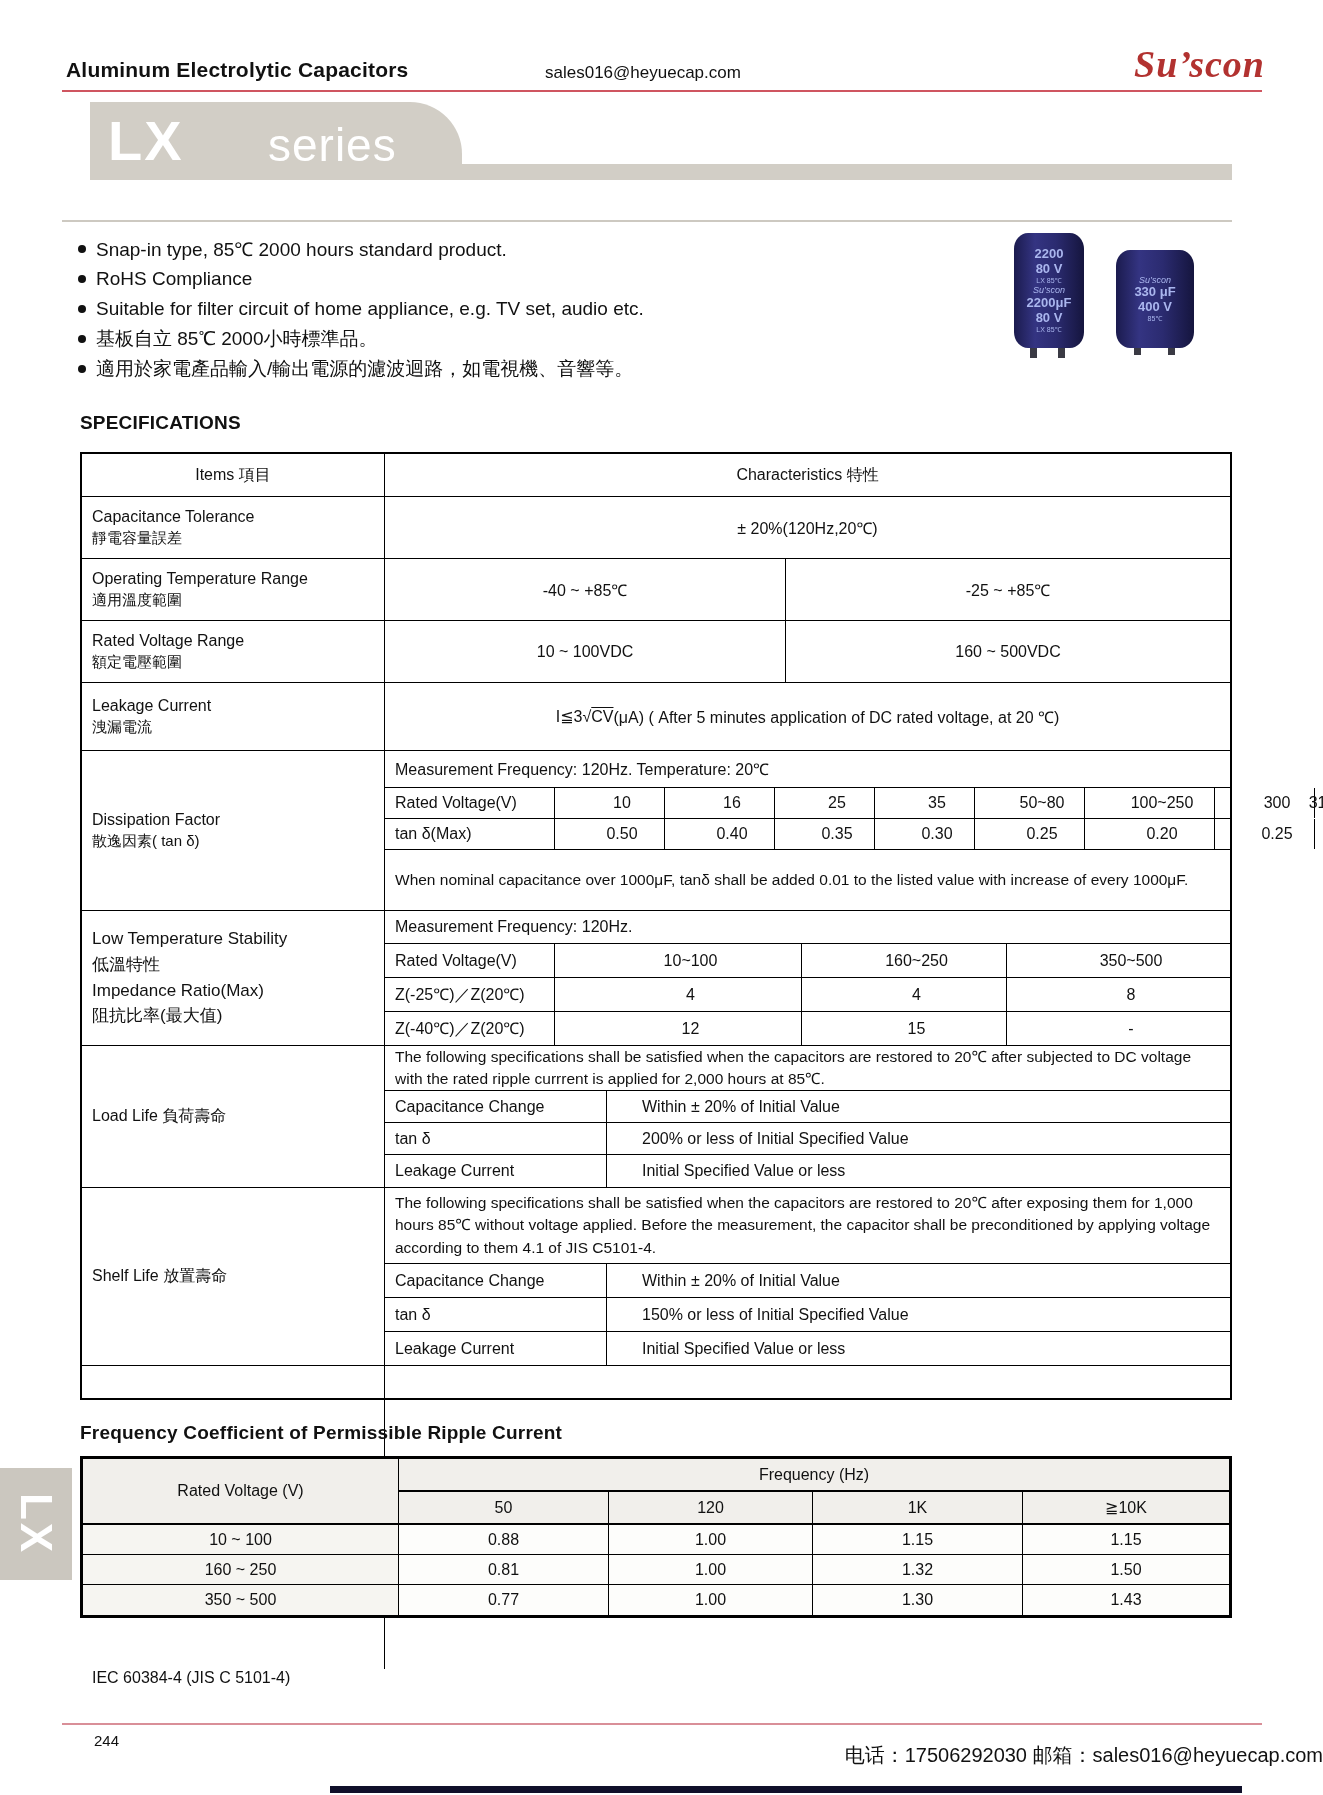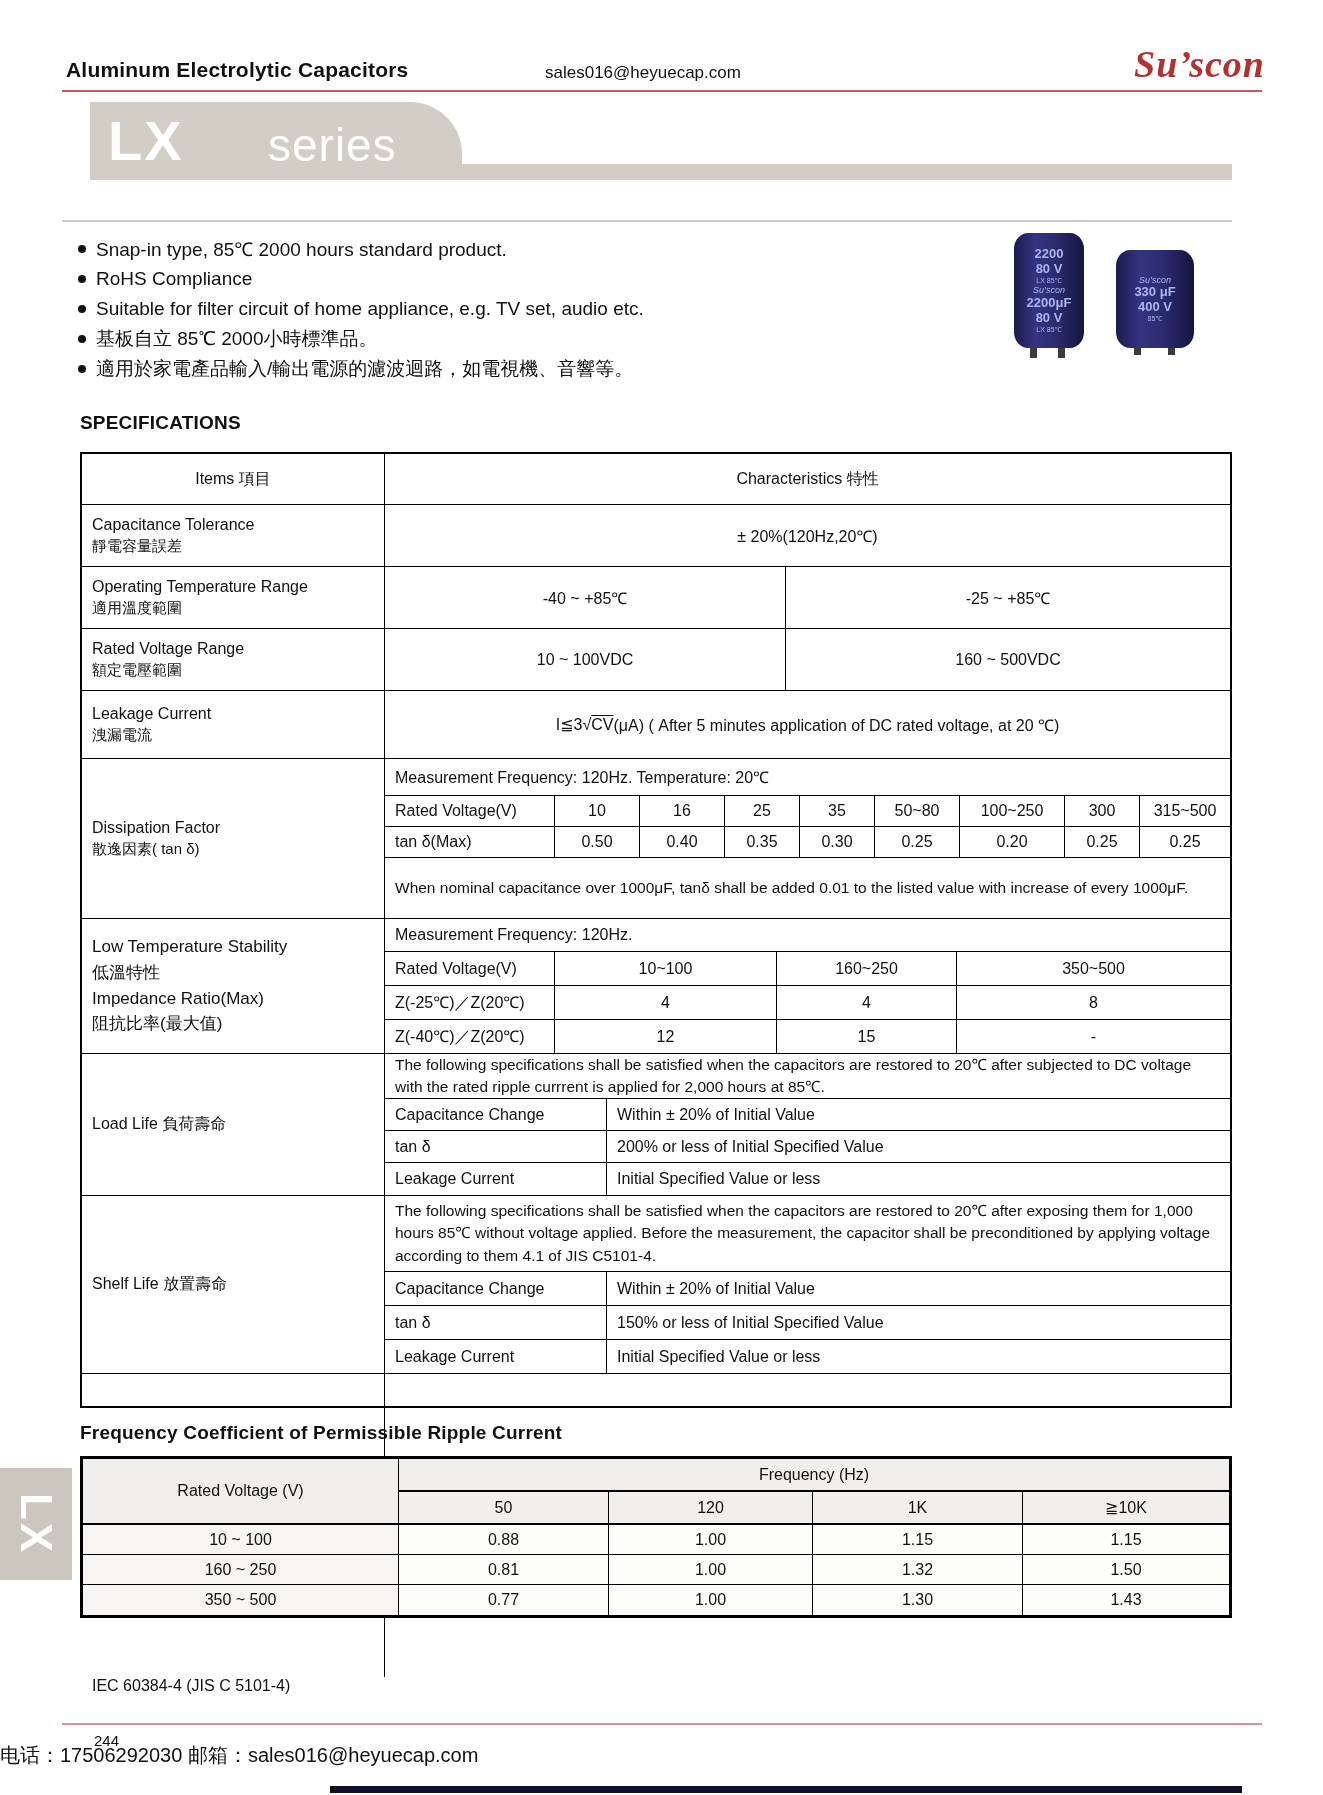--- a/index.html
+++ b/index.html
@@ -46,21 +46,21 @@
   .spec-table { position:absolute; left:80px; top:452px; width:1152px; border:2px solid #000; background:#fff; font-size:16px; }
   .srow { display:flex; border-bottom:1px solid #000; }
   .spec-table .srow:last-child { border-bottom:none;flex-direction:column; }
   .slabel { width:303px; flex:0 0 303px; border-right:1px solid #000; padding:6px 10px;
             display:flex; flex-direction:column; justify-content:center; gap:3px; }
   .slabel .zh { font-size:15px; }
   .scontent { flex:1; display:flex; flex-direction:column; min-width:0; }
   .center { align-items:center; justify-content:center; text-align:center; }
   .vcenter { display:flex; align-items:center; justify-content:center; }
   .cond { display:flex; align-items:center; padding:0 10px; border-bottom:1px solid #000; }
-  .subrow { display:flex; border-bottom:1px solid #000; }
+  .subrow { display:flex; border-bottom:1px solid #000;gap:25px; }
   .scontent > :last-child { border-bottom:none; }
   .c { display:flex; align-items:center; justify-content:center; border-right:1px solid #000; min-width:0; }
   .subrow .c:last-child { border-right:none; }
   .cl { justify-content:flex-start; padding-left:10px; }
   .intro { padding:4px 10px; font-size:15.5px; line-height:1.45; display:flex; flex-direction:column; justify-content:center; border-bottom:1px solid #000; }
   .note { padding:4px 10px; font-size:15.5px; line-height:1.5; display:flex; flex-direction:column; justify-content:center; }
   .multi { font-size:17px; line-height:1.35; }
   .ovl { text-decoration:overline; }
 
   
@@ -83,21 +83,21 @@
   .w3 { width:210px; flex:0 0 210px; } .w4 { flex:1; }
 
   
   .side-tab { position:absolute; left:0; top:1468px; width:72px; height:112px; background:#cbc7bf;
               display:flex; align-items:center; justify-content:center; }
   .side-tab span { transform:rotate(90deg); font-size:44px; font-weight:bold; color:#fff; letter-spacing:3px; }
 
   
   .ft-rule { position:absolute; left:62px; top:1723px; width:1200px; height:2px; background:#d98f98; }
   .ft-page { position:absolute; left:94px; top:1732px; font-size:15px; }
-  .ft-contact { position:absolute; left:0; top:1742px; width:1323px; text-align:left; font-size:20px; }
+  .ft-contact { position:absolute; left:0; top:1742px; width:1323px; text-align:right; font-size:20px; }
   .ft-bar { position:absolute; left:330px; top:1786px; width:912px; height:7px; background:#10102a; }
 </style>
 </head>
 <body>
 
 <div id="page">
 
   <div class="hdr-title">Aluminum Electrolytic Capacitors</div>
   <div class="hdr-email">sales016@heyuecap.com</div>
   <div class="hdr-logo">Su’scon</div>
@@ -150,21 +150,21 @@
     <div class="cl-big">400 V</div>
     <div class="cl-sm">85℃</div>
   </div>
   <div class="pin" style="left:1134px; top:348px; height:7px;"></div>
   <div class="pin" style="left:1168px; top:348px; height:7px;"></div>
 
   <div class="sec-title" style="left:80px; top:412px;">SPECIFICATIONS</div>
 
   <div class="spec-table">
 
-    <div class="srow" style="height:51px;">
+    <div class="srow" style="height:43px;">
       <div class="slabel center" style="flex-direction:row;">Items 項目</div>
       <div class="scontent vcenter" style="flex-direction:row;">Characteristics 特性</div>
     </div>
 
     <div class="srow" style="height:62px;">
       <div class="slabel">
         <div>Capacitance Tolerance</div>
         <div class="zh">靜電容量誤差</div>
       </div>
       <div class="scontent vcenter" style="flex-direction:row;">± 20%(120Hz,20℃)</div>

